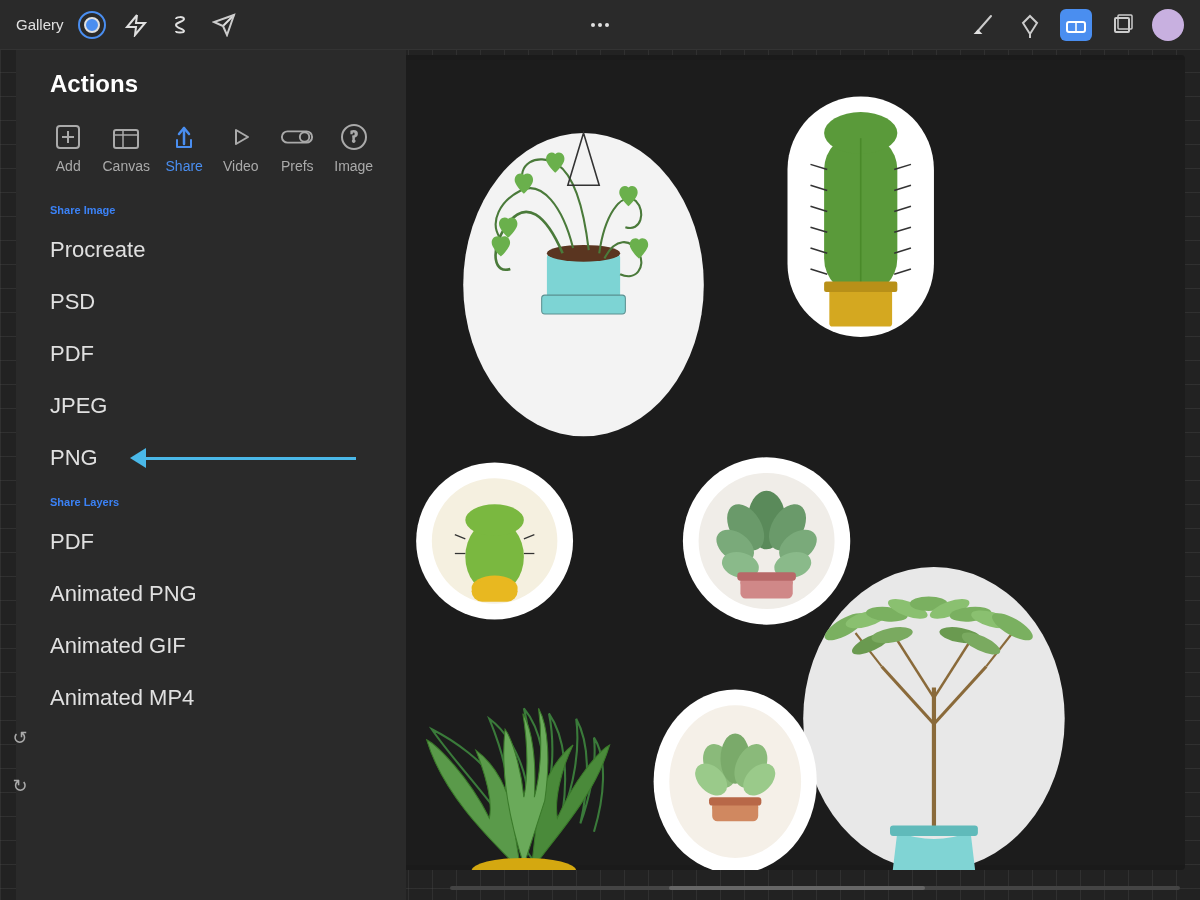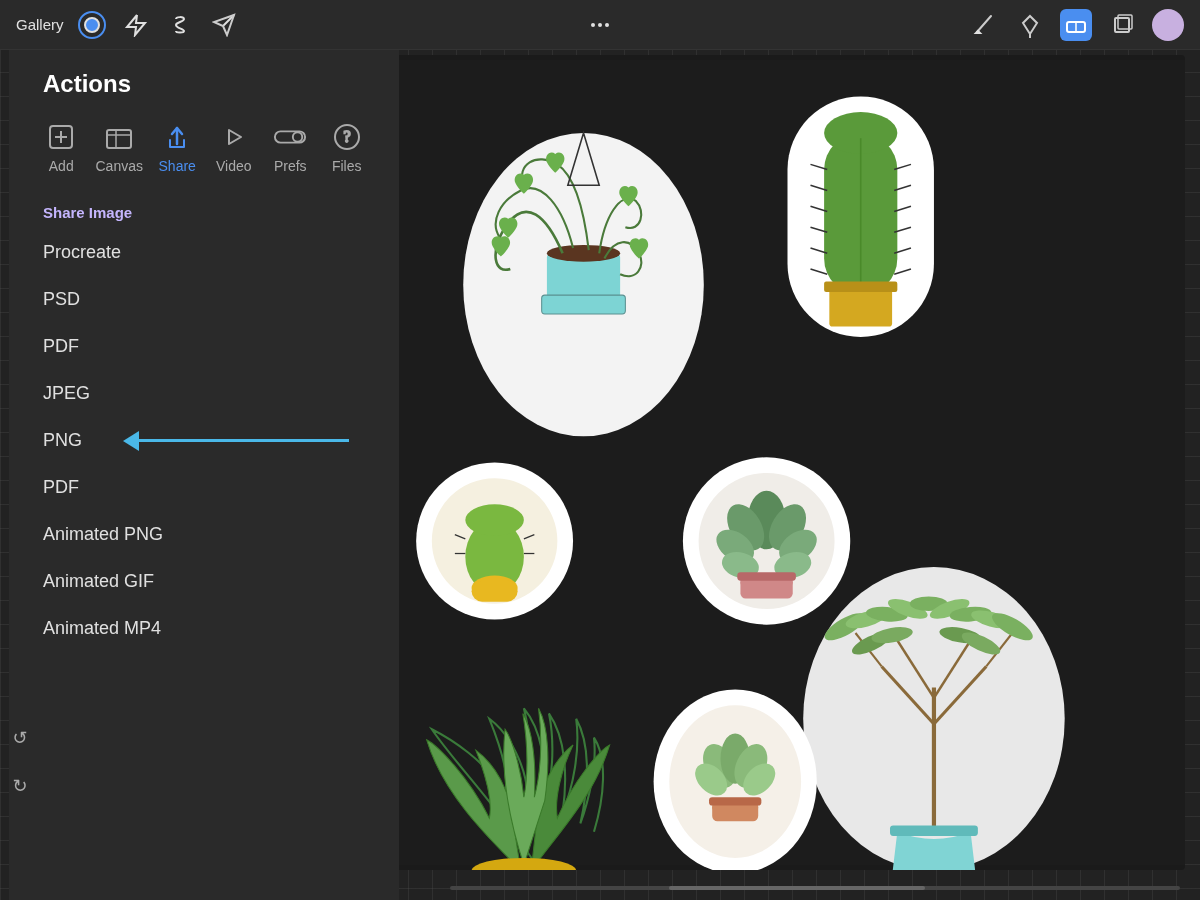--- a/index.html
+++ b/index.html
@@ -79,21 +79,21 @@
       width: 32px;
       height: 32px;
       border-radius: 50%;
       background: #c8b0e0;
     }
 
     
     .left-panel {
       position: absolute;
       top: 50px;
-      left: 9px;
+      left: 16px;
       width: 390px;
       bottom: 0;
       background: #2a2a2a;
       z-index: 50;
       padding: 20px 10px;
     }
 
     .actions-title {
       font-size: 24px;
       font-weight: 600;
@@ -135,31 +135,31 @@
       stroke: #4a8ef0;
     }
     .action-tab .tab-icon svg {
       stroke: #aaa;
       fill: none;
       stroke-width: 1.8;
     }
 
     
     .section-header {
-      font-size: 15px;
+      font-size: 11px;
       font-weight: 600;
-      color: #c4b5fd;
+      color: #3b82f6;
       padding: 4px 24px 8px 24px;
       text-transform: none;
     }
 
     
     .menu-item {
       padding: 13px 24px;
-      font-size: 18px;
+      font-size: 22px;
       color: #e0e0e0;
       cursor: pointer;
       position: relative;
       display: flex;
       align-items: center;
     }
 
     
     .png-arrow {
       position: absolute;
@@ -386,21 +386,21 @@
       <span class="tab-label">Prefs</span>
     </div>
 
     <div class="action-tab">
       <div class="tab-icon">
         <svg width="30" height="30" viewBox="0 0 30 30">
           <circle cx="15" cy="15" r="12" stroke="#aaa" stroke-width="2" fill="none"></circle>
           <text x="15" y="20" text-anchor="middle" font-size="16" fill="#aaa" font-family="Georgia">?</text>
         </svg>
       </div>
-      <span class="tab-label">Files</span>
+      <span class="tab-label">Image</span>
     </div>
   </div>
 
   <div class="section-header">Share Image</div>
 
   <div class="menu-item">
     <span>Procreate</span>
   </div>
   <div class="menu-item">
     <span>PSD</span>
@@ -413,20 +413,21 @@
   </div>
   <div class="menu-item" style="position:relative;">
     <span>PNG</span>
 
     <div class="png-arrow">
       <div class="arrow-head"></div>
       <div class="arrow-line"></div>
     </div>
   </div>
 
+  <div class="section-header" style="margin-top: 8px;">Share Layers</div>
 
   <div class="menu-item">
     <span>PDF</span>
   </div>
   <div class="menu-item">
     <span>Animated PNG</span>
   </div>
   <div class="menu-item">
     <span>Animated GIF</span>
   </div>

